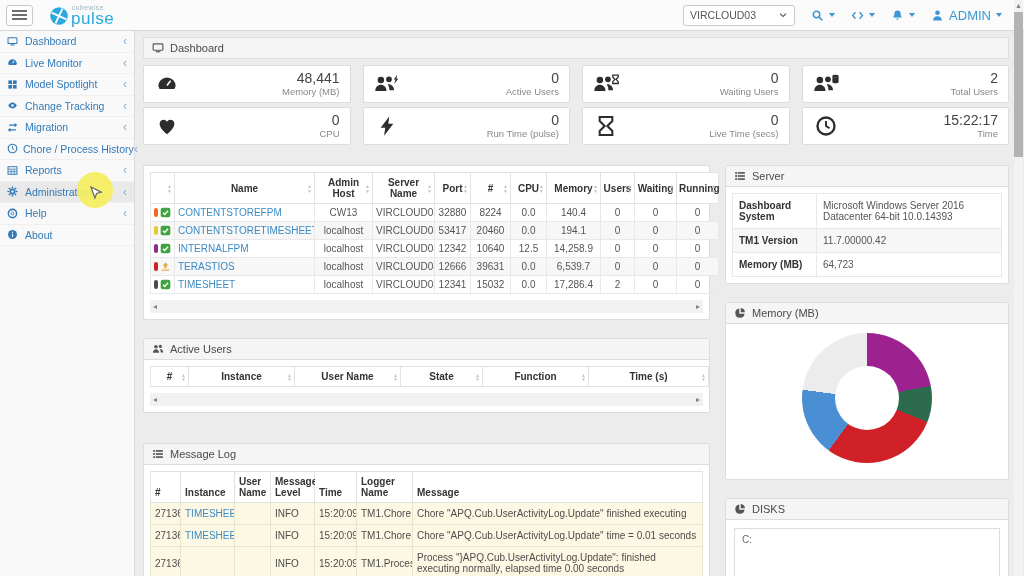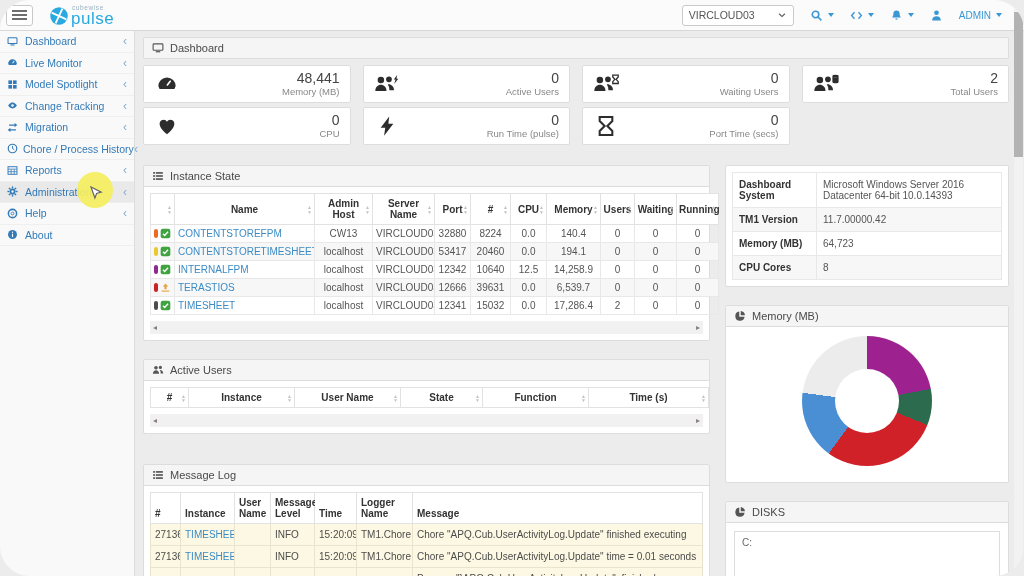--- a/index.html
+++ b/index.html
@@ -1,39 +1,39 @@
 <!DOCTYPE html>
 <html><head>
 <meta charset="utf-8">
 <style>
   * { box-sizing: border-box; margin: 0; padding: 0; }
   html,body { width:1024px; height:576px; overflow:hidden; }
   body { font-family:"Liberation Sans",sans-serif; font-size:11px; color:#333; background:#ececec; }
-  .app { position:relative; width:1024px; height:576px; overflow:hidden; background:#ececec;border-radius:30px; }
+  .app { position:relative; width:1024px; height:576px; overflow:hidden; background:#ececec; }
 
   
   .topbar { position:absolute; top:0; left:0; width:1024px; height:31px; background:#fbfbfb;
             border-bottom:1px solid #d8d8d8; display:flex; align-items:center; z-index:6; }
   .hamburger { width:27px; height:21px; border:1px solid #c8c8c8; border-radius:3px; background:#fff;
                margin-left:6px; display:flex; flex-direction:column; justify-content:center; align-items:center; gap:2px; cursor:pointer; }
   .hamburger .bar { width:15px; height:2px; background:#6e6e6e; }
   .logo { display:flex; align-items:flex-end; margin-left:16px; }
   .logo-icon svg { width:20px; height:20px; display:block; }
   .logo-text { display:flex; flex-direction:column; margin-left:2px; }
   .cubewise { font-size:6.5px; color:#9ab2c0; letter-spacing:.6px; margin-left:1px; }
   .pulse { font-size:17px; color:#2aa9e0; line-height:15px; letter-spacing:.5px; }
   .top-right { margin-left:auto; display:flex; align-items:center; gap:16px; padding-right:22px; color:#3a97d4; }
   .srv-select { display:flex; align-items:center; justify-content:space-between; width:112px; height:21px;
                 border:1px solid #c9c9c9; border-radius:3px; background:#fff; color:#555; padding:0 6px; font-size:10.5px; cursor:pointer; }
   .srv-select .js-icon svg { width:10px; height:10px; display:block; color:#555; }
   .top-group { display:flex; align-items:center; cursor:pointer; }
   .top-group .js-icon svg { width:13px; height:13px; display:block; }
   .caret { display:inline-block; width:0; height:0; border-left:3.5px solid transparent;
            border-right:3.5px solid transparent; border-top:4px solid currentColor; margin-left:5px; }
-  .admin-label { font-size:10px; margin-left:16px; }
+  .admin-label { font-size:13px; margin-left:5px; }
 
   
   .sidebar { position:absolute; top:31px; left:0; width:135px; height:545px; background:#f9f9f9;
              border-right:1px solid #ddd; z-index:2; }
   .side-item { height:21.5px; display:flex; align-items:center; padding:0 7px; color:#337ab7;
                border-bottom:1px solid #efefef; cursor:pointer; font-size:10.5px; }
   .side-item.hl { background:#e9e9e9; }
   .s-icon { width:13px; margin-right:5px; display:flex; }
   .s-icon svg { width:11px; height:11px; display:block; }
   .s-label { white-space:nowrap; }
@@ -414,44 +414,41 @@
           </span>
         </div>
         <div class="stat">
           <span class="stat-icon">
             <svg viewBox="0 0 16 16">
               <path d="M3.4 1.5h9.2v2.9L9 8l3.6 3.6v2.9H3.4v-2.9L7 8 3.4 4.4z" fill="none" stroke="currentColor" stroke-width="1.5"></path>
             </svg>
           </span>
           <span class="stat-right">
             <span class="stat-value">0</span>
-            <span class="stat-label">Port Time (secs)</span>
+            <span class="stat-label">Live Time (secs)</span>
+          </span>
+        </div>
+        <div class="stat">
+          <span class="stat-icon">
+            <svg viewBox="0 0 16 16">
+              <circle cx="8" cy="8" r="6.2" fill="none" stroke="currentColor" stroke-width="1.7"></circle>
+              <path d="M8 4.3V8l2.6 1.6" fill="none" stroke="currentColor" stroke-width="1.4"></path>
+            </svg>
+          </span>
+          <span class="stat-right">
+            <span class="stat-value">15:22:17</span>
+            <span class="stat-label">Time</span>
           </span>
         </div>
       </div>
 
     <div class="columns">
       <div class="col-left">
 
         <section class="panel">
-          <div class="panel-hd">
-            <span class="pi-icon js-icon">
-                <svg viewBox="0 0 16 16">
-                  <g fill="currentColor">
-                    <rect x="1.5" y="2.8" width="2.6" height="2.2"></rect>
-                    <rect x="5.2" y="2.8" width="9.3" height="2.2"></rect>
-                    <rect x="1.5" y="6.9" width="2.6" height="2.2"></rect>
-                    <rect x="5.2" y="6.9" width="9.3" height="2.2"></rect>
-                    <rect x="1.5" y="11" width="2.6" height="2.2"></rect>
-                    <rect x="5.2" y="11" width="9.3" height="2.2"></rect>
-                  </g>
-                </svg>
-              </span>
-            <span>Instance State</span>
-          </div>
           <div class="panel-bd">
             <table id="itable">
                 <colgroup>
                   <col style="width:24px">
                   <col style="width:140px">
                   <col style="width:58px">
                   <col style="width:62px">
                   <col style="width:36px">
                   <col style="width:40px">
                   <col style="width:36px">
@@ -765,38 +762,49 @@
                   </tr>
                 </tbody>
               </table>
           </div>
         </section>
 
       </div>
       <div class="col-right">
 
         <section class="panel">
+          <div class="panel-hd">
+            <span class="pi-icon js-icon">
+                <svg viewBox="0 0 16 16">
+                  <g fill="currentColor">
+                    <rect x="1.5" y="2.8" width="2.6" height="2.2"></rect>
+                    <rect x="5.2" y="2.8" width="9.3" height="2.2"></rect>
+                    <rect x="1.5" y="6.9" width="2.6" height="2.2"></rect>
+                    <rect x="5.2" y="6.9" width="9.3" height="2.2"></rect>
+                    <rect x="1.5" y="11" width="2.6" height="2.2"></rect>
+                    <rect x="5.2" y="11" width="9.3" height="2.2"></rect>
+                  </g>
+                </svg>
+              </span>
+            <span>Server</span>
+          </div>
           <div class="panel-bd">
             <table id="srv">
                 <tbody>
                   <tr>
                     <td class="lbl">Dashboard System</td>
                     <td>Microsoft Windows Server 2016 Datacenter 64-bit 10.0.14393</td>
                   </tr>
                   <tr>
                     <td class="lbl">TM1 Version</td>
                     <td>11.7.00000.42</td>
                   </tr>
                   <tr>
                     <td class="lbl">Memory (MB)</td>
                     <td>64,723</td>
-                  </tr>
-                  <tr>
-                    <td class="lbl">CPU Cores</td>
-                    <td>8</td>
                   </tr>
                 </tbody>
               </table>
           </div>
         </section>
 
         <section class="panel">
           <div class="panel-hd">
             <span class="pi-icon js-icon">
                 <svg viewBox="0 0 16 16">

